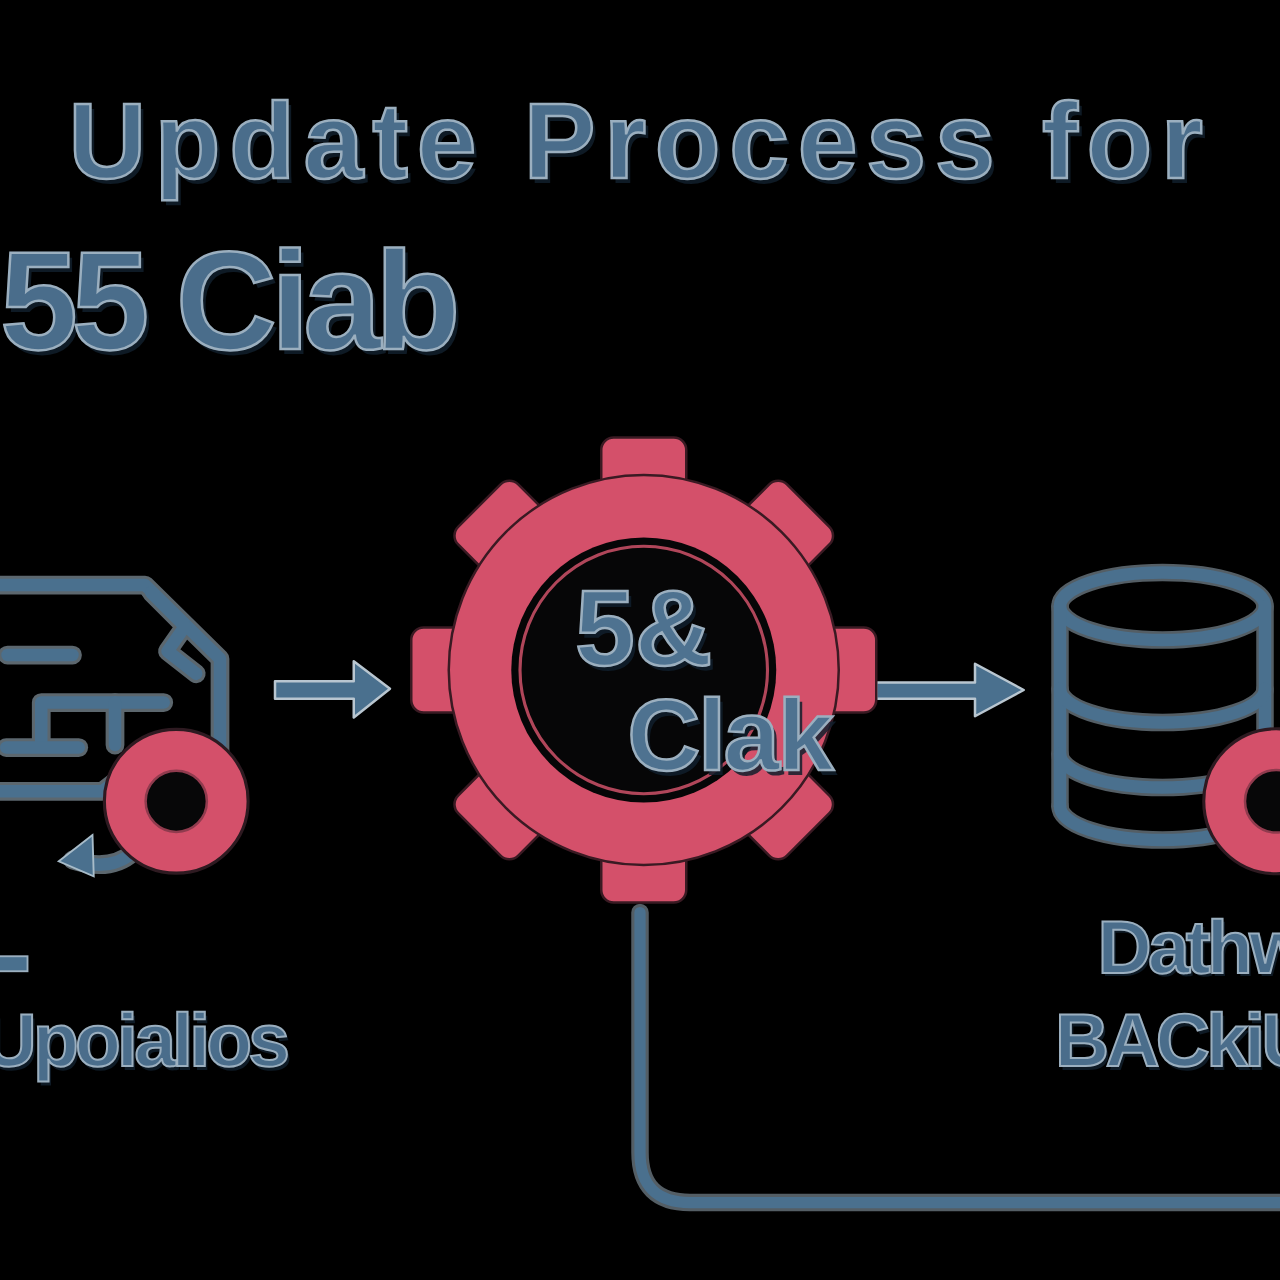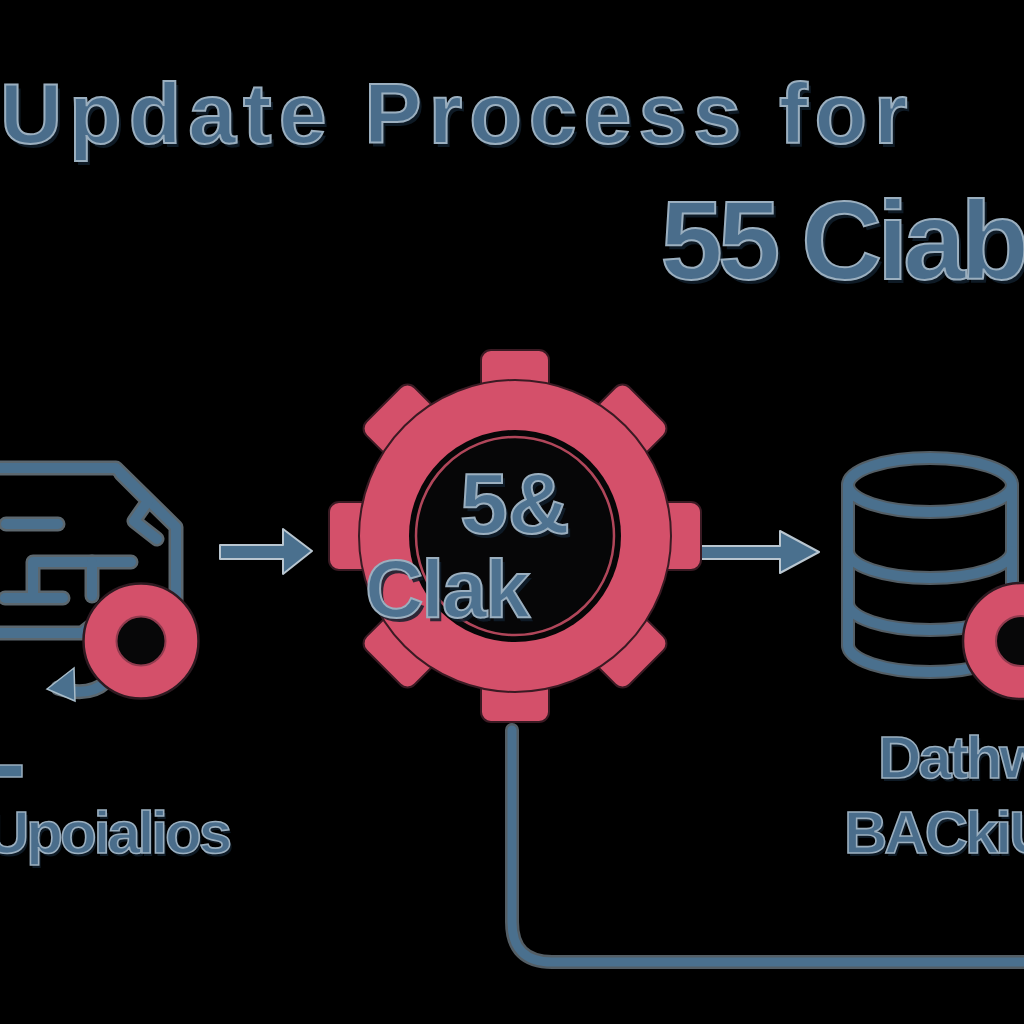--- a/index.html
+++ b/index.html
@@ -6,24 +6,24 @@
   .canvas{
     position:relative;width:1024px;height:1024px;background:#000;
     overflow:hidden;font-family:"Liberation Sans",sans-serif;
   }
   .diagram-svg{position:absolute;left:0;top:0;width:1024px;height:1024px;}
   .txt{
     position:absolute;font-weight:700;color:#4a6d8b;line-height:1;white-space:nowrap;
     -webkit-text-stroke:2px #9bafbf;
     text-shadow:3px 4px 0 rgba(16,30,44,0.85);
   }
-  .title-line1{left:0;right:0;top:70px;font-size:86px;letter-spacing:7px;}
-  .title-line2{left:0;right:0;top:185px;font-size:112px;letter-spacing:-5px;text-align:right;}
+  .title-line1{left:0;right:0;top:70px;font-size:86px;letter-spacing:7px;text-align:center;}
+  .title-line2{left:0;right:0;top:185px;font-size:112px;letter-spacing:-5px;text-align:left;}
   .gear-line1{left:365px;width:300px;top:460px;font-size:86px;text-align:center;color:#4e7290;}
-  .gear-line2{left:365px;width:300px;top:549px;font-size:81px;letter-spacing:-2px;text-align:left;color:#4e7290;}
+  .gear-line2{left:365px;width:300px;top:549px;font-size:81px;letter-spacing:-2px;text-align:right;color:#4e7290;}
   .label{font-size:60px;letter-spacing:-3px;-webkit-text-stroke:1.6px #9bafbf;text-shadow:2px 3px 0 rgba(16,30,44,0.85);}
   .src-line1{left:20px;top:726px;font-size:62px;}
   .src-line2{left:-14px;top:803px;}
   .tgt-line1{left:878px;top:728px;}
   .tgt-line2{left:844px;top:803px;}
 </style>
 </head>
 <body>
 
 <div class="canvas">

